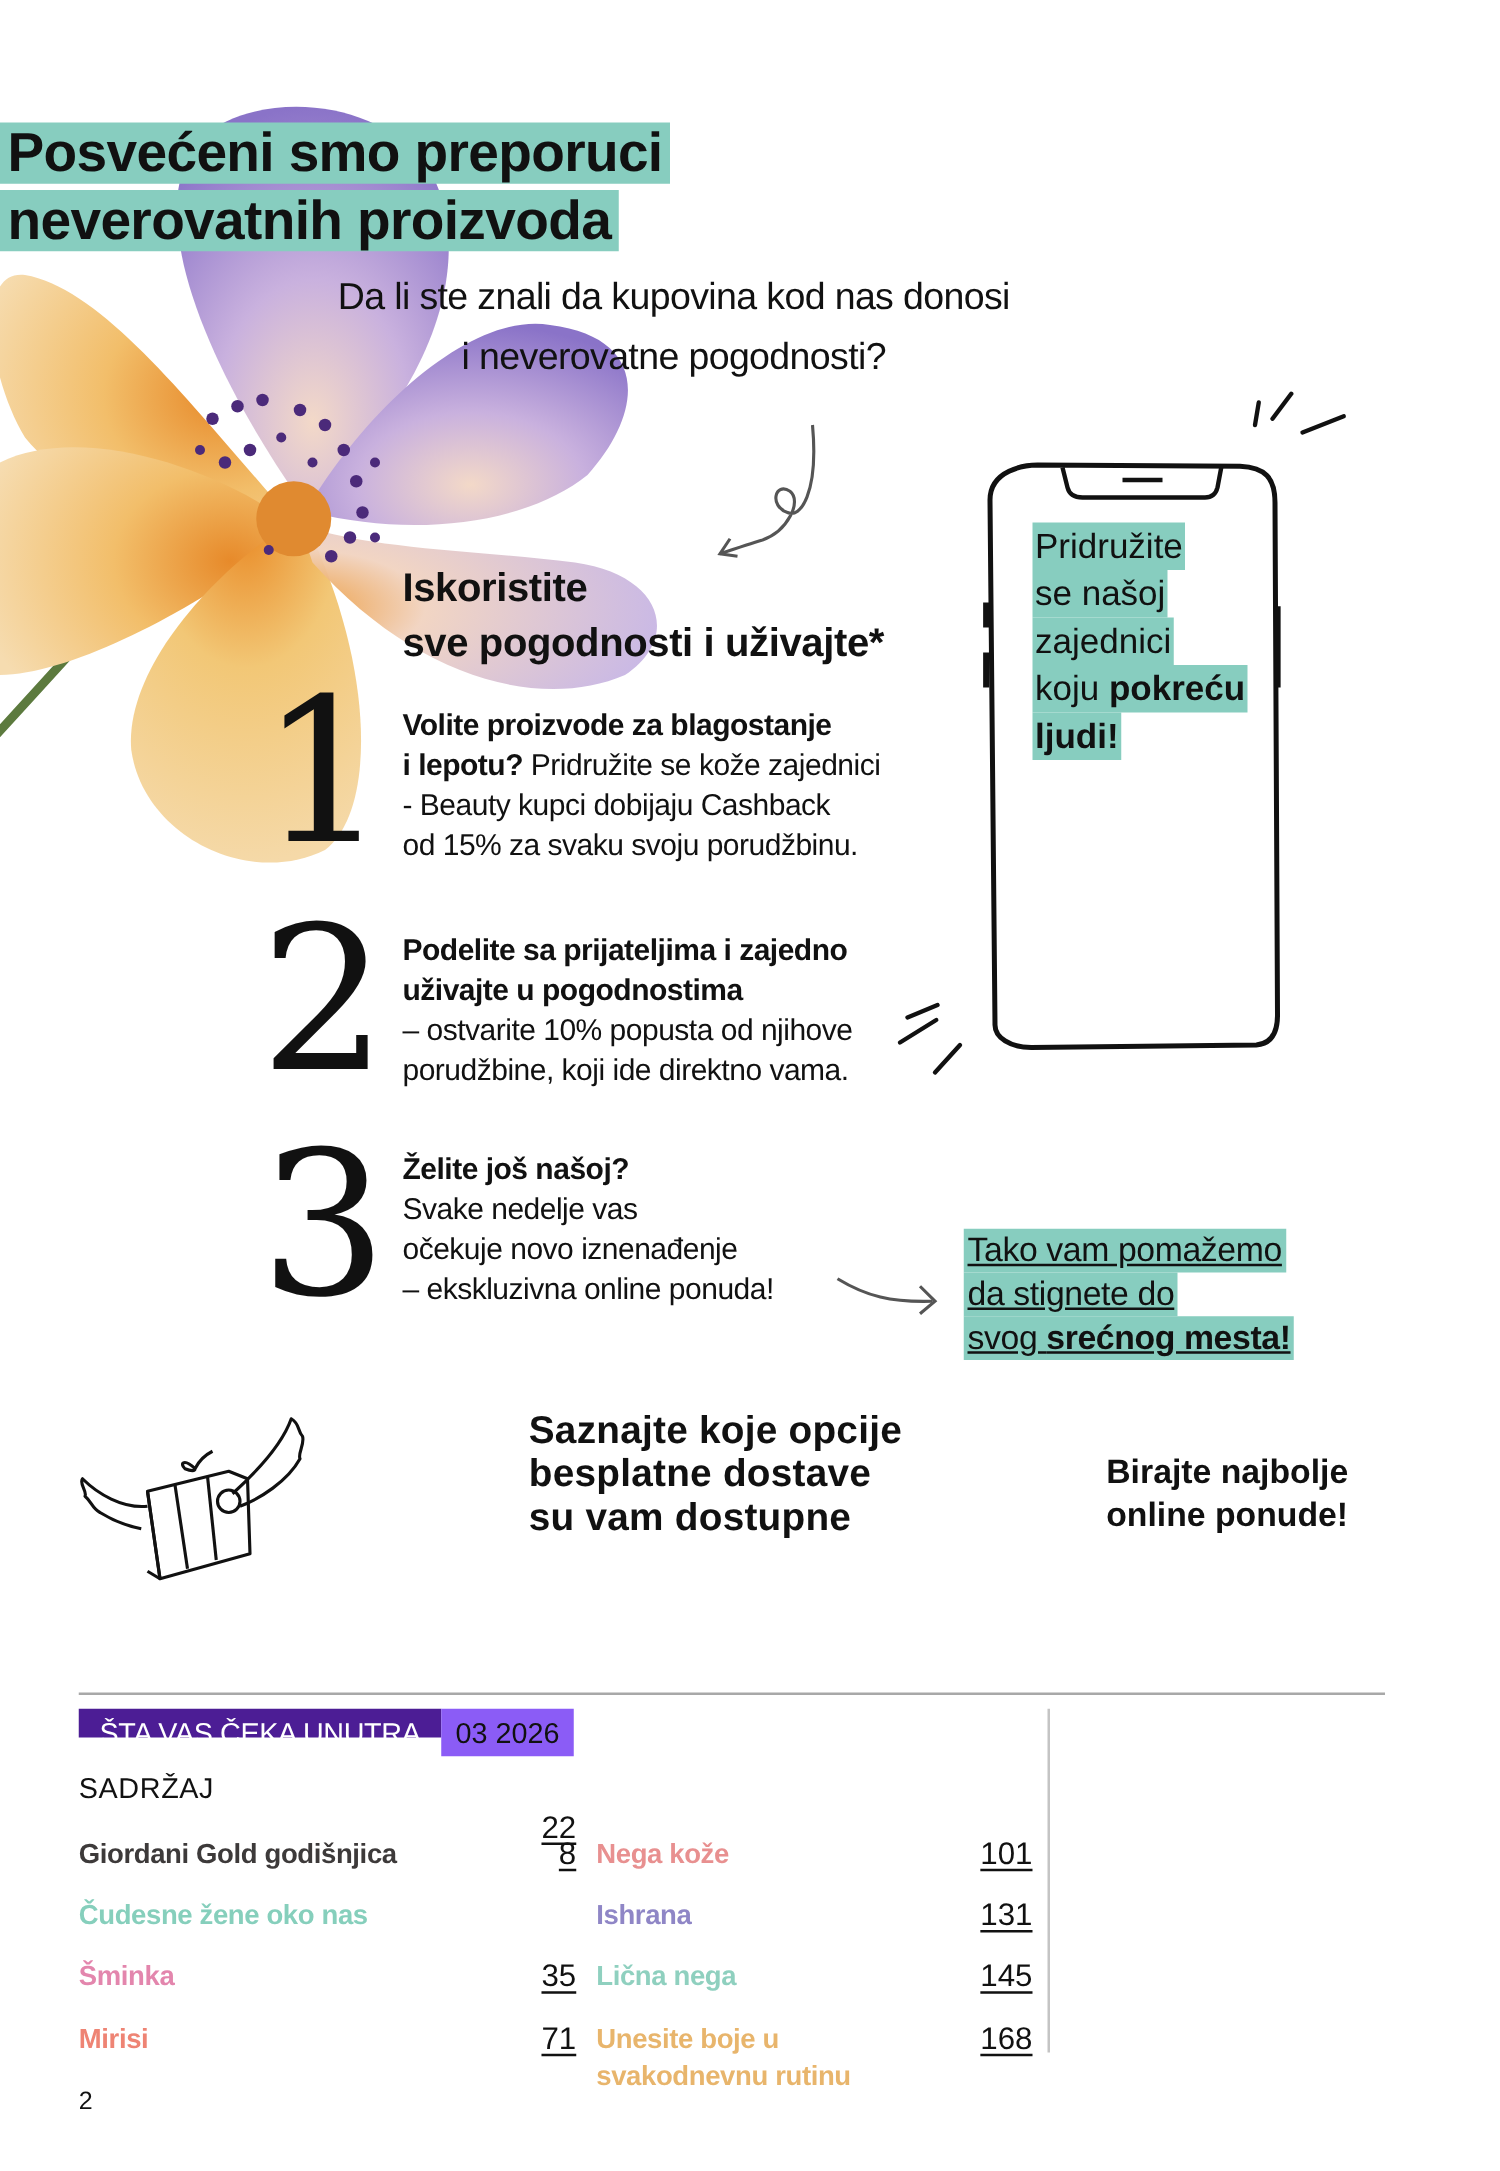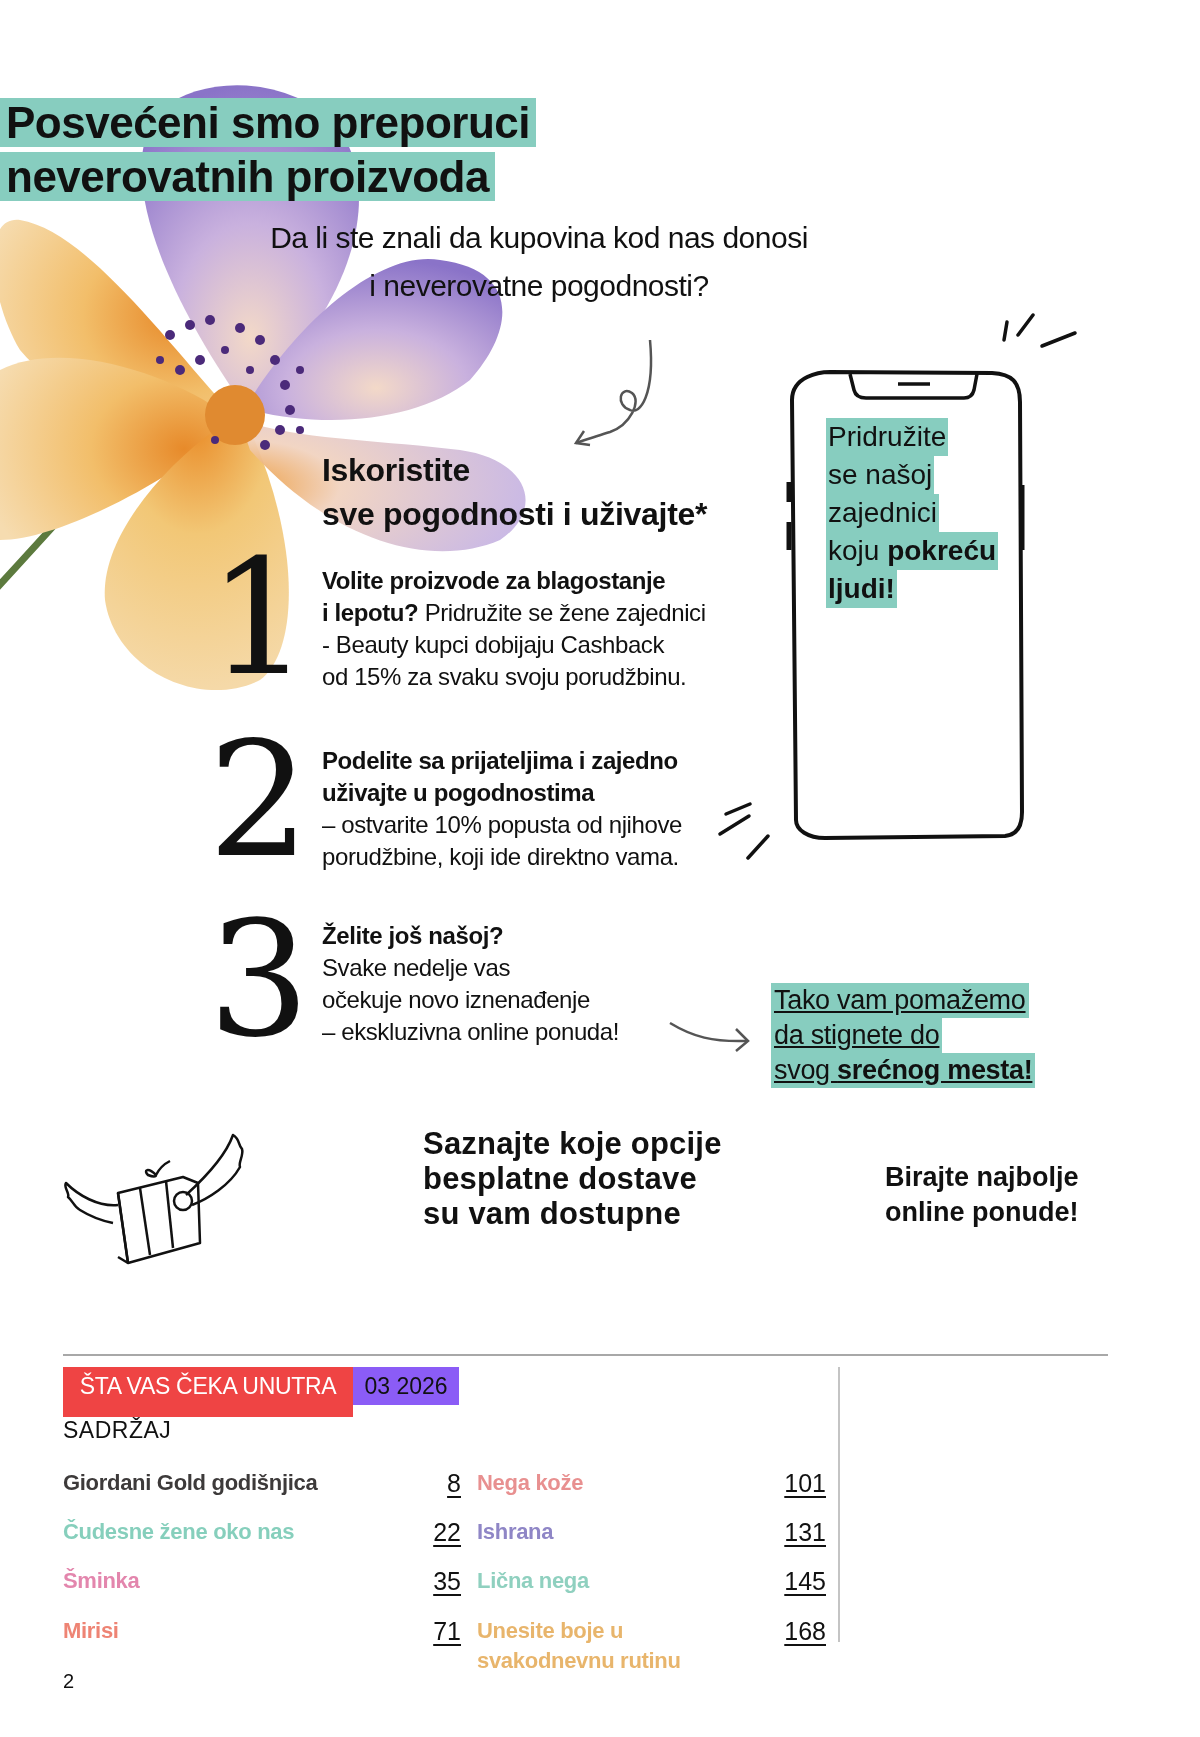--- a/index.html
+++ b/index.html
@@ -15,21 +15,21 @@
   .item { left:322px; font-size:24px; line-height:32px; letter-spacing:-0.4px; }
   .item b { font-weight:bold; }
   .phone-text { left:826px; top:418px; font-size:28px; line-height:38px; }
   .phone-text .ln { display:inline-block; padding:0 2px; }
   .teal-box { left:771px; top:983px; font-size:27px; line-height:35px; letter-spacing:-0.3px; }
   .teal-box .ln { display:inline-block; padding:0 3px;text-decoration:underline; }
   .delivery { left:423px; top:1126px; font-size:31px; font-weight:bold; line-height:35px; letter-spacing:0.2px; }
   .birajte { left:885px; top:1160px; font-size:27px; font-weight:bold; line-height:35px; }
   .rule { left:63px; top:1354px; width:1045px; height:2px; background:#a8a8a8; }
   .vline { left:838px; top:1367px; width:2px; height:275px; background:#c4c4c4; }
-  .hdr-black { left:63px; top:1367px; width:290px; height:50px; background:#ef4444; color:#fff; font-size:23px; line-height:38px; text-align:center; letter-spacing:-0.3px; }
+  .hdr-black { left:63px; top:1367px; width:290px; height:23px; background:#4c1d95; color:#fff; font-size:23px; line-height:38px; text-align:center; letter-spacing:-0.3px; }
   .hdr-teal { left:353px; top:1367px; width:106px; height:38px; background:#8b5cf6; color:#111; font-size:23px; line-height:38px; text-align:center; }
   .sadrzaj { left:63px; top:1415px; font-size:23px; line-height:30px; letter-spacing:0.5px; }
   .toc-label { font-size:22px; font-weight:bold; text-underline-offset:4px; letter-spacing:-0.3px; cursor:pointer; line-height:30px; }
   .toc-num { font-size:25px; text-decoration:underline; text-underline-offset:4px; text-align:right; width:60px; cursor:pointer; line-height:30px; color:#111; }
   .pagenum { left:63px; top:1670px; font-size:20px; }
   svg { position:absolute; overflow:visible; }
 </style>
 </head>
 <body>
 
@@ -109,21 +109,21 @@
 </svg>
 
 <div class="abs heading">
   <div>Iskoristite</div>
   <div>sve pogodnosti i uživajte*</div>
 </div>
 
 <div class="abs bignum" style="left:208px;top:548px;">1</div>
 <div class="abs item" style="top:565px;">
   <div><b>Volite proizvode za blagostanje</b></div>
-  <div><b>i lepotu?</b><span> Pridružite se žene zajednici</span></div>
+  <div><b>i lepotu?</b><span> Pridružite se kože zajednici</span></div>
   <div>- Beauty kupci dobijaju Cashback</div>
   <div>od 15% za svaku svoju porudžbinu.</div>
 </div>
 
 <div class="abs bignum" style="left:208px;top:730px;">2</div>
 <div class="abs item" style="top:745px;">
   <div><b>Podelite sa prijateljima i zajedno</b></div>
   <div><b>uživajte u pogodnostima</b></div>
   <div>– ostvarite 10% popusta od njihove</div>
   <div>porudžbine, koji ide direktno vama.</div>
@@ -199,21 +199,21 @@
 
 <div class="abs rule"></div>
 <div class="abs vline"></div>
 <div class="abs hdr-black">ŠTA VAS ČEKA UNUTRA</div>
 <div class="abs hdr-teal">03 2026</div>
 <div class="abs sadrzaj">SADRŽAJ</div>
 
 <a class="abs toc-label" style="left:63px;top:1468px;color:#3d3a3a;">Giordani Gold godišnjica</a>
 <a class="abs toc-num" style="left:401px;top:1468px;">8</a>
 <a class="abs toc-label" style="left:63px;top:1517px;color:#86cfbc;">Čudesne žene oko nas</a>
-<a class="abs toc-num" style="left:401px;top:1517px;">22</a>
+<a class="abs toc-num" style="left:401px;top:1447px;">22</a>
 <a class="abs toc-label" style="left:63px;top:1566px;color:#e386ad;">Šminka</a>
 <a class="abs toc-num" style="left:401px;top:1566px;">35</a>
 <a class="abs toc-label" style="left:63px;top:1616px;color:#ee8474;">Mirisi</a>
 <a class="abs toc-num" style="left:401px;top:1616px;">71</a>
 
 <a class="abs toc-label" style="left:477px;top:1468px;color:#e89090;">Nega kože</a>
 <a class="abs toc-num" style="left:766px;top:1468px;">101</a>
 <a class="abs toc-label" style="left:477px;top:1517px;color:#8f86c6;">Ishrana</a>
 <a class="abs toc-num" style="left:766px;top:1517px;">131</a>
 <a class="abs toc-label" style="left:477px;top:1566px;color:#8fd0bf;">Lična nega</a>

